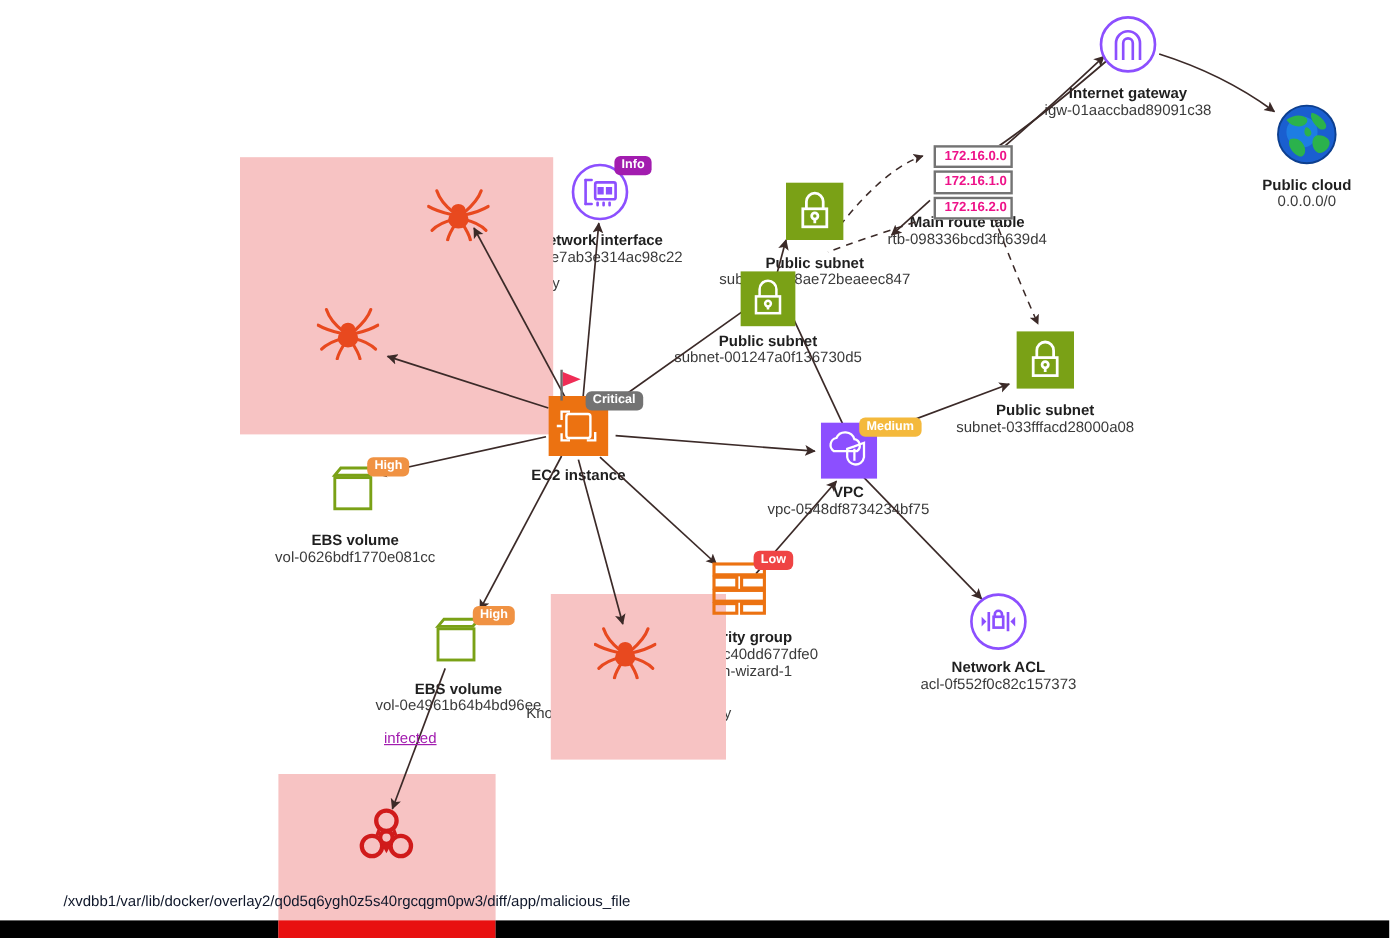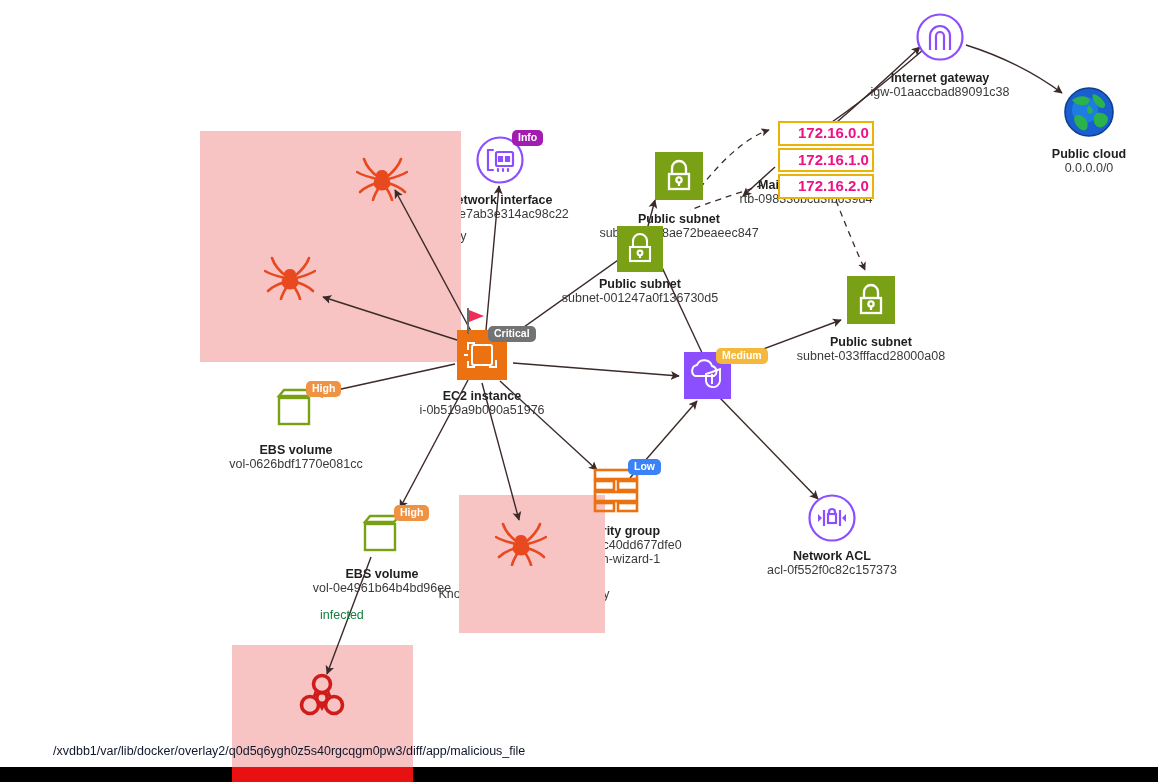--- a/index.html
+++ b/index.html
@@ -66,36 +66,36 @@
     color: #ffffff;
     border-radius: 5px;
     padding: 1px 6px 2px 6px;
     line-height: 1.25;
     white-space: nowrap;
     z-index: 5;
   }
   .badge-critical { background: #737373; }
   .badge-high     { background: #f09243; }
   .badge-medium   { background: #f4b93c; }
-  .badge-low      { background: #3b82f6; color: #ffffff; }
+  .badge-low      { background: #ef4444; color: #ffffff; }
   .badge-info     { background: #a21caf; }
 
   
   .cidr-stack {
     position: absolute;
     z-index: 4;
   }
   .cidr-chip {
-    border: 2px solid #eab308;
+    border: 2px solid #737373;
     background: #ffffff;
     color: #ee1289;
-    font-size: 15px;
+    font-size: 11px;
     font-weight: bold;
     font-family: "Liberation Sans", sans-serif;
-    padding: 0px 3px 1px 18px;
+    padding: 0px 3px 1px 7px;
     margin-bottom: 2px;
     line-height: 1.3;
     white-space: nowrap;
     text-align: center;
   }
 
   
   .footer-bar {
     position: absolute;
     z-index: 6;
@@ -103,23 +103,24 @@
   .filepath {
     position: absolute;
     font-size: 12.5px;
     color: #0f172a;
     white-space: nowrap;
     z-index: 4;
   }
   .edge-label {
     position: absolute;
     font-size: 12.5px;
-    color: #15803d;
+    color: #a21caf;
     white-space: nowrap;
     z-index: 4;
+    text-decoration: underline;
   }
 </style>
 </head>
 <body>
 
 <div id="canvas">
 
   <div class="risk-region" style="left:200px; top:131px; width:261px; height:231px;"></div>
   <div class="risk-region" style="left:459px; top:495px; width:146px; height:138px;"></div>
   <div class="risk-region" style="left:232px; top:645px; width:181px; height:137px;"></div>
@@ -259,21 +260,20 @@
     </svg>
   </div>
 
   <svg class="node" style="left:466px; top:308px;" width="22" height="26" viewBox="0 0 22 26">
     <path d="M2,0 L2,26" stroke="#6b6b6b" stroke-width="2"></path>
     <path d="M3,2 L18,8 L3,14 Z" fill="#ef2d56"></path>
   </svg>
   <div class="badge badge-critical" style="left:488px; top:326px;">Critical</div>
   <div class="node-label" style="left:332px; top:389px; width:300px;">
     <div class="lbl-title">EC2 instance</div>
-    <div class="lbl-sub">i-0b519a9b090a51976</div>
   </div>
 
   <div class="node" style="left:272px; top:382px; width:48px; height:48px;">
     <svg class="node-icon" width="48" height="48" viewBox="0 0 48 48">
       <g stroke="#7aa116" stroke-width="2.4" fill="#ffffff">
         <path d="M7,14 L12,8 L41,8 L36,14 Z"></path>
         <rect x="7" y="16" width="30" height="26"></rect>
       </g>
     </svg>
   </div>
@@ -411,20 +411,24 @@
     <svg class="node-icon" width="47" height="47" viewBox="0 0 47 47">
       <rect x="0" y="0" width="47" height="47" fill="#8c4fff"></rect>
       <g stroke="#ffffff" stroke-width="1.9" fill="none">
         <path d="M11,24 A6,6 0 0 1 13,13 A8,8 0 0 1 28,14 A5.5,5.5 0 0 1 30,24 Z"></path>
         <path d="M25,20 L33,17 L33,29 A7,7 0 0 1 25,35 A7,7 0 0 1 19,29 L19,22 Z" transform="translate(3,0)"></path>
         <path d="M28,22 L28,32" transform="translate(0,0)"></path>
       </g>
     </svg>
   </div>
   <div class="badge badge-medium" style="left:716px; top:348px;">Medium</div>
+  <div class="node-label" style="left:607px; top:403px; width:200px;">
+    <div class="lbl-title">VPC</div>
+    <div class="lbl-sub">vpc-0548df8734234bf75</div>
+  </div>
 
   <div class="node" style="left:807px; top:493px; width:50px; height:50px;">
     <svg class="node-icon" width="50" height="50" viewBox="0 0 50 50">
       <circle cx="25" cy="25" r="22.5" fill="#ffffff" stroke="#8c4fff" stroke-width="2.2"></circle>
       <g stroke="#8c4fff" stroke-width="2.2" fill="none">
         <path d="M17,17 L17,33"></path>
         <path d="M33,17 L33,33"></path>
         <rect x="21" y="21" width="8" height="9"></rect>
         <path d="M22,21 L22,19 A3,3 0 0 1 28,19 L28,21"></path>
       </g>

